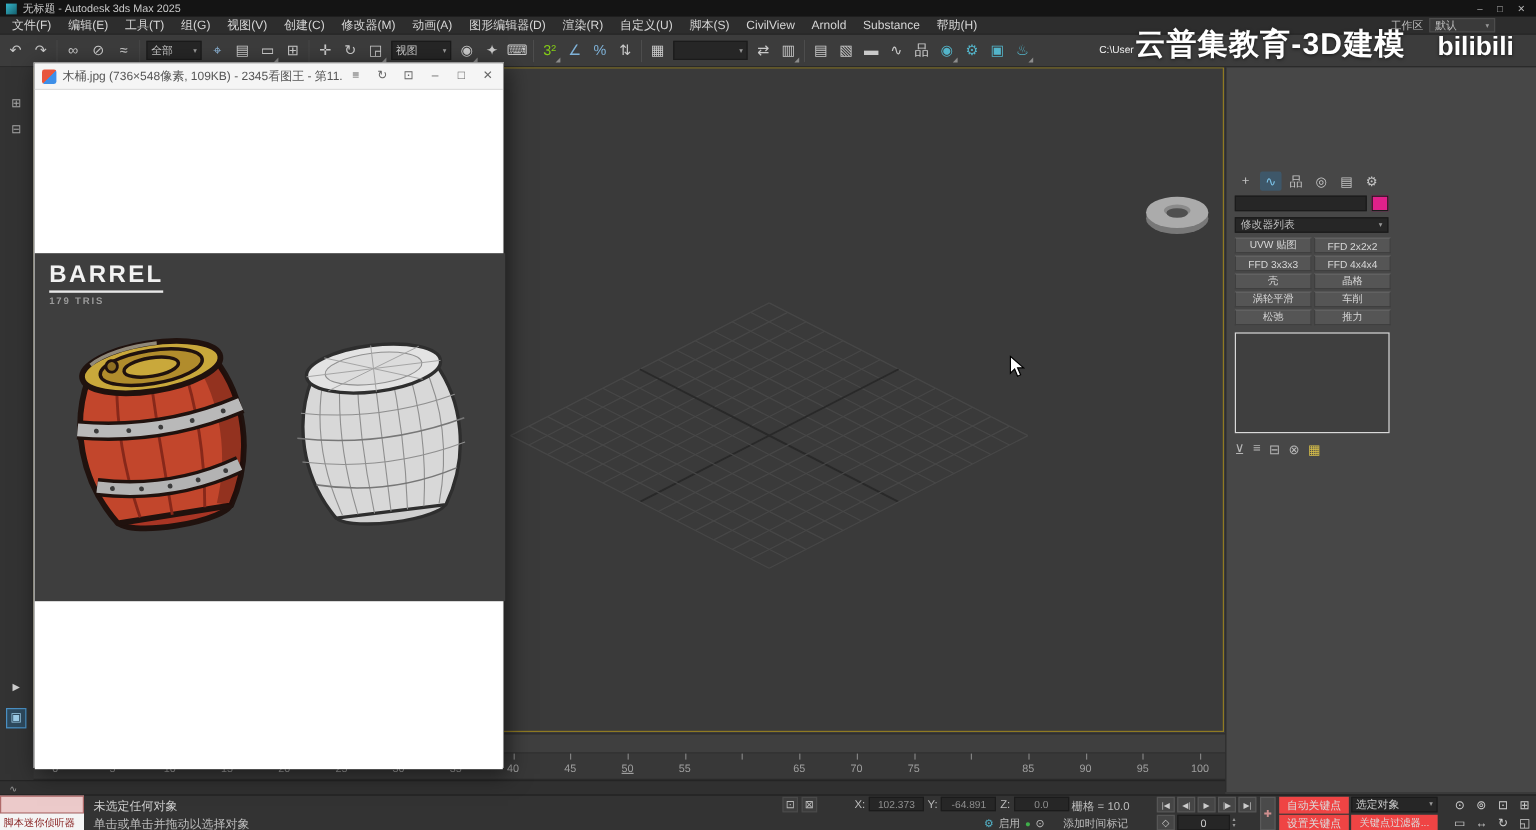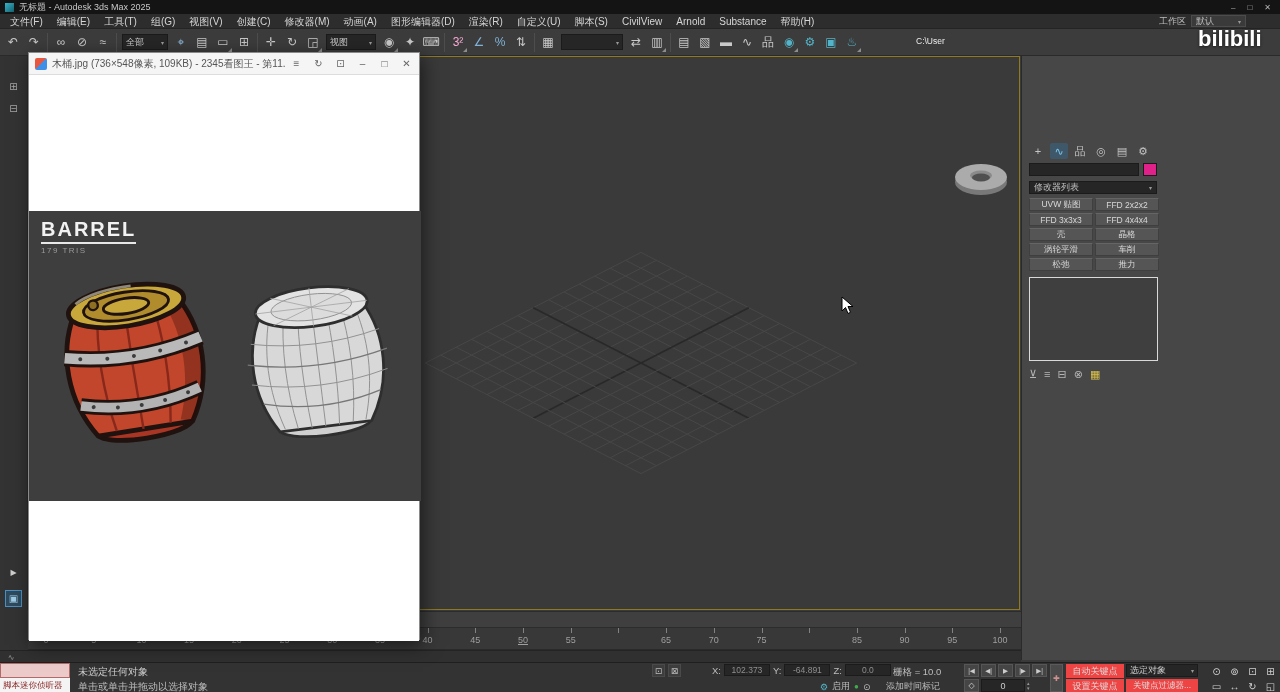--- a/index.html
+++ b/index.html
@@ -132,21 +132,21 @@
     display:flex; align-items:center; padding:0 6px; gap:5px; }
   .viewer-icon { width:12px; height:12px; border-radius:2px; background:linear-gradient(135deg,#e8563d 50%,#3d8fe8 50%); flex:0 0 auto; }
   .viewer-title { font-size:10px; color:#555; white-space:nowrap; overflow:hidden; max-width:240px; }
   #viewer-btns { margin-left:auto; display:flex; gap:9px; color:#666; font-size:10px; }
   .vw-btn { width:13px; text-align:center; }
   .viewer-body { position:absolute; left:0; top:22px; width:100%; height:566px; background:#fff; }
   .image-area { position:absolute; left:0; top:136px; width:392px; height:290px; background:#3e3e3e; overflow:hidden; }
   .brand { position:absolute; left:12px; top:8px; }
   .brand-title { display:inline-block; font-size:20px; font-weight:bold; color:#f2f2f2; letter-spacing:2px; line-height:1;
     border-bottom:2px solid #e8e8e8; padding-bottom:3px; }
-  .brand-sub { font-size:8px; color:#9a9a9a; letter-spacing:1.5px; margin-top:2px; }
+  .brand-sub { font-size:8px; color:#9a9a9a; letter-spacing:1.5px; margin-top:2px;font-weight:bold; }
   .barrel-color { position:absolute; left:20px; top:50px; }
   .barrel-wire { position:absolute; left:206px; top:52px; }
 
   .cursor-svg { position:absolute; left:841px; top:296px; z-index:60; }
 </style>
 </head>
 <body>
 
 <div class="root" data-name="application-window">
 
@@ -243,21 +243,21 @@
         <span class="tb-flyout" data-name="flyout-corner-icon"></span>
       </div>
       <div class="tb-cell" data-name="select-and-manipulate-icon">
         <span class="tb-glyph" data-name="select-and-manipulate-icon-glyph">✦</span>
       </div>
       <div class="tb-cell" data-name="keyboard-shortcut-override-icon">
         <span class="tb-glyph" data-name="keyboard-shortcut-override-icon-glyph">⌨</span>
       </div>
       <div class="tb-sep" data-name="toolbar-separator"></div>
       <div class="tb-cell" data-name="snaps-toggle-icon">
-        <span class="tb-glyph" data-name="snaps-toggle-icon-glyph" style="color: #f9a8d4;">3²</span>
+        <span class="tb-glyph" data-name="snaps-toggle-icon-glyph" style="color: #84cc16;">3²</span>
         <span class="tb-flyout" data-name="flyout-corner-icon"></span>
       </div>
       <div class="tb-cell" data-name="angle-snap-toggle-icon">
         <span class="tb-glyph" data-name="angle-snap-toggle-icon-glyph" style="color: rgb(127, 178, 216);">∠</span>
       </div>
       <div class="tb-cell" data-name="percent-snap-toggle-icon">
         <span class="tb-glyph" data-name="percent-snap-toggle-icon-glyph" style="color: rgb(127, 178, 216);">%</span>
       </div>
       <div class="tb-cell" data-name="spinner-snap-toggle-icon">
         <span class="tb-glyph" data-name="spinner-snap-toggle-icon-glyph">⇅</span>
@@ -503,20 +503,21 @@
         <div class="nav-btn" data-name="zoom-all-icon">⊚</div>
         <div class="nav-btn" data-name="zoom-extents-icon">⊡</div>
         <div class="nav-btn" data-name="zoom-extents-all-icon">⊞</div>
         <div class="nav-btn" data-name="zoom-region-icon">▭</div>
         <div class="nav-btn" data-name="pan-view-icon">↔</div>
         <div class="nav-btn" data-name="orbit-icon">↻</div>
         <div class="nav-btn" data-name="maximize-viewport-toggle-icon">◱</div>
       </div>
   </div>
 
+  <div class="wm-course" data-name="watermark-course-title">云普集教育-3D建模</div>
   <div class="wm-logo" data-name="bilibili-logo">bilibili</div>
   <div class="wm-path" data-name="watermark-path-text">C:\User</div>
 
   <div class="viewer" data-name="image-viewer-window">
     <div class="viewer-titlebar" data-name="image-viewer-titlebar">
       <div class="viewer-icon" data-name="image-viewer-app-icon"></div>
       <div class="viewer-title" data-name="image-viewer-title">木桶.jpg (736×548像素, 109KB) - 2345看图王 - 第11...</div>
       <div id="viewer-btns" data-name="image-viewer-buttons">
           <span class="vw-btn" data-name="viewer-menu-button">≡</span>
           <span class="vw-btn" data-name="viewer-rotate-button">↻</span>

